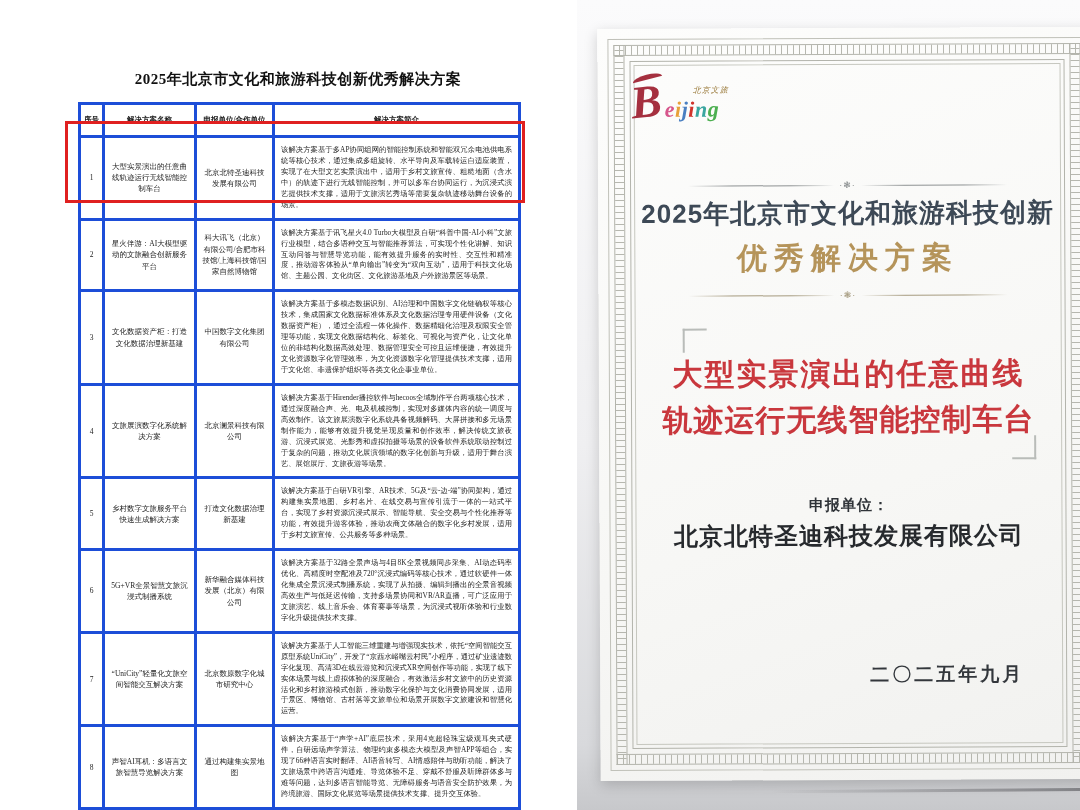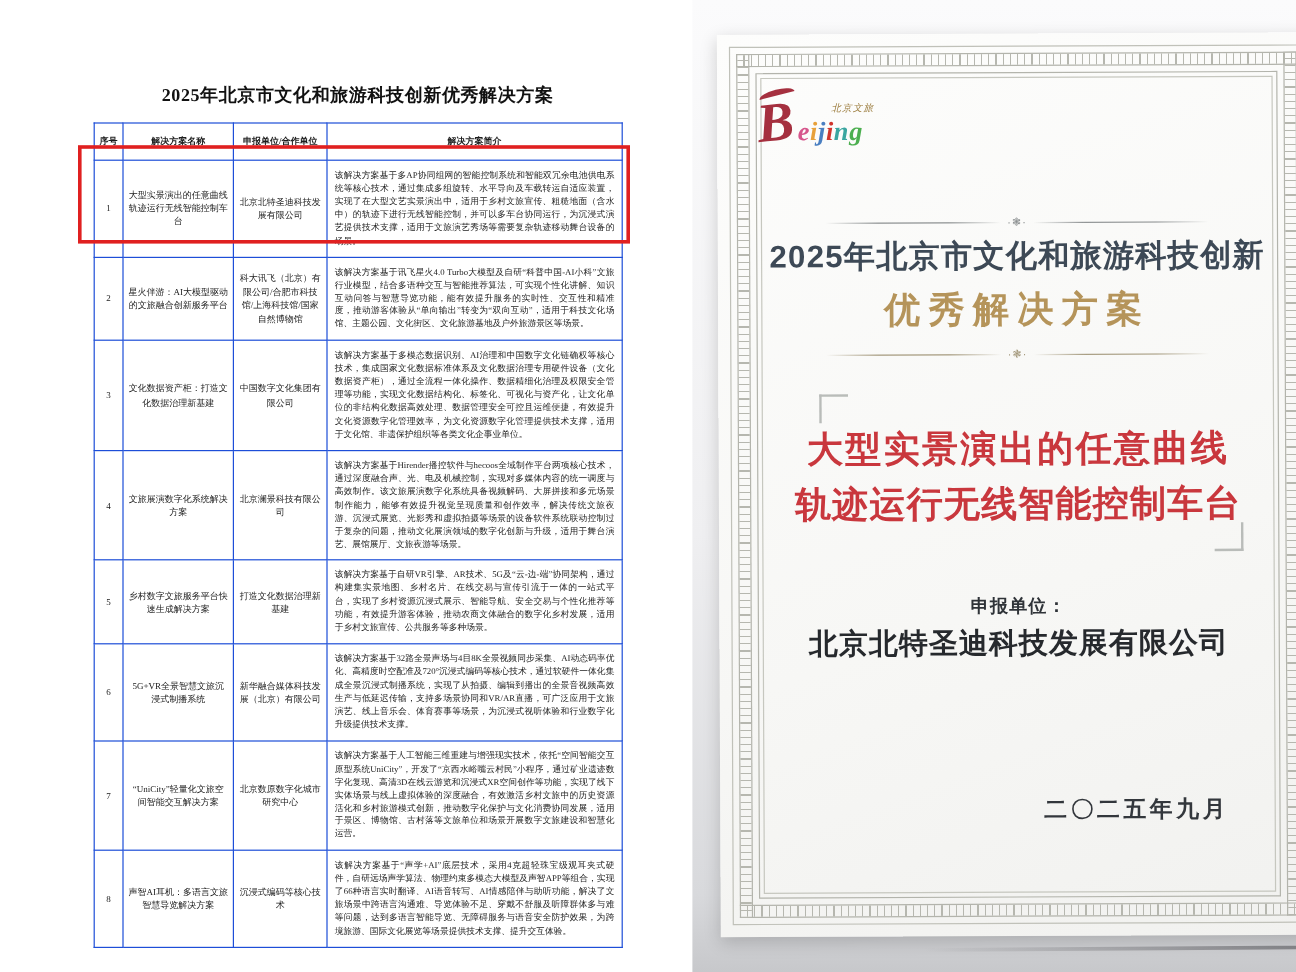--- a/index.html
+++ b/index.html
@@ -8,21 +8,21 @@
   .canvas { position:relative; width:1080px; height:684px; background:#ffffff;margin-left:32px; }
 
   
   .left-panel { position:absolute; left:0; top:0; width:540px; height:810px;
                 background:#ffffff; padding:70px 54px 0 46px; }
   .doc-title { font-size:15px; font-weight:bold; color:#111; text-align:center;
                font-family:"Liberation Serif", serif; letter-spacing:0.5px; margin-bottom:13px; }
   .table-wrap { position:relative; }
   table.solutions { width:440px; border-collapse:collapse; table-layout:fixed;
                     font-family:"Liberation Serif", serif; }
-  table.solutions th, table.solutions td { border:1px solid #1d4ed8; color:#1c1c1c; vertical-align:middle; }
+  table.solutions th, table.solutions td { border:3px solid #1d4ed8; color:#1c1c1c; vertical-align:middle; }
   table.solutions th { font-size:7.5px; font-weight:bold; padding:10px 2px; text-align:center; }
   td.col-no   { width:24px;  font-size:7.5px; text-align:center; }
   td.col-name { width:92px;  font-size:7.5px; text-align:center; padding:6px 4px; line-height:1.5; }
   td.col-org  { width:78px;  font-size:7.5px; text-align:center; padding:6px 4px; line-height:1.5; }
   td.col-desc { width:246px; font-size:7.3px; text-align:left;  padding:7px 6px; line-height:1.5;
                 text-align:justify; }
   th.h-no{width:24px} th.h-name{width:92px} th.h-org{width:78px} th.h-desc{width:246px}
   .red-box { position:absolute; left:-13px; right:-7px; border:3px solid #e02020;
              pointer-events:none; z-index:5; }
 
@@ -145,21 +145,21 @@
             </tr>
             <tr>
               <td class="col-no">7</td>
               <td class="col-name">“UniCity”轻量化文旅空间智能交互解决方案</td>
               <td class="col-org">北京数原数字化城市研究中心</td>
               <td class="col-desc">该解决方案基于人工智能三维重建与增强现实技术，依托“空间智能交互原型系统UniCity”，开发了“京西水峪嘴云村民”小程序，通过矿业遗迹数字化复现、高清3D在线云游览和沉浸式XR空间创作等功能，实现了线下实体场景与线上虚拟体验的深度融合，有效激活乡村文旅中的历史资源活化和乡村旅游模式创新，推动数字化保护与文化消费协同发展，适用于景区、博物馆、古村落等文旅单位和场景开展数字文旅建设和智慧化运营。</td>
             </tr>
             <tr>
               <td class="col-no">8</td>
               <td class="col-name">声智AI耳机：多语言文旅智慧导览解决方案</td>
-              <td class="col-org">沉浸式编码等核心技术</td>
+              <td class="col-org">通过构建集实景地图</td>
               <td class="col-desc">该解决方案基于“声学+AI”底层技术，采用4克超轻珠宝级观耳夹式硬件，自研远场声学算法、物理约束多模态大模型及声智APP等组合，实现了66种语言实时翻译、AI语音转写、AI情感陪伴与助听功能，解决了文旅场景中跨语言沟通难、导览体验不足、穿戴不舒服及听障群体多与难等问题，达到多语言智能导览、无障碍服务与语音安全防护效果，为跨境旅游、国际文化展览等场景提供技术支撑、提升交互体验。</td>
             </tr>
           </tbody>
       </table>
     <div class="red-box" style="top: 18.5px; height: 82.625px;"></div>
       </div>
   </div>
 
   <div class="right-panel">
     <div class="cert-card">

